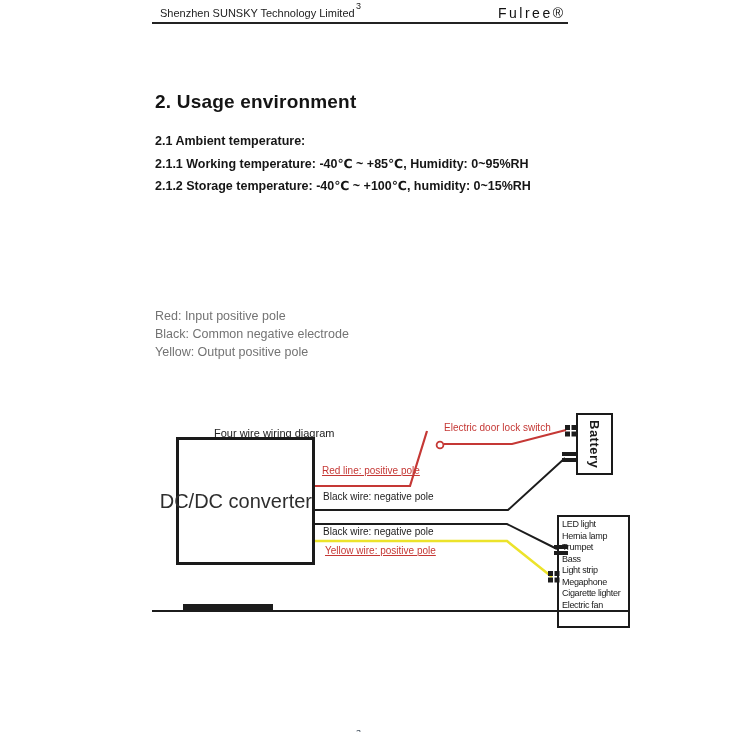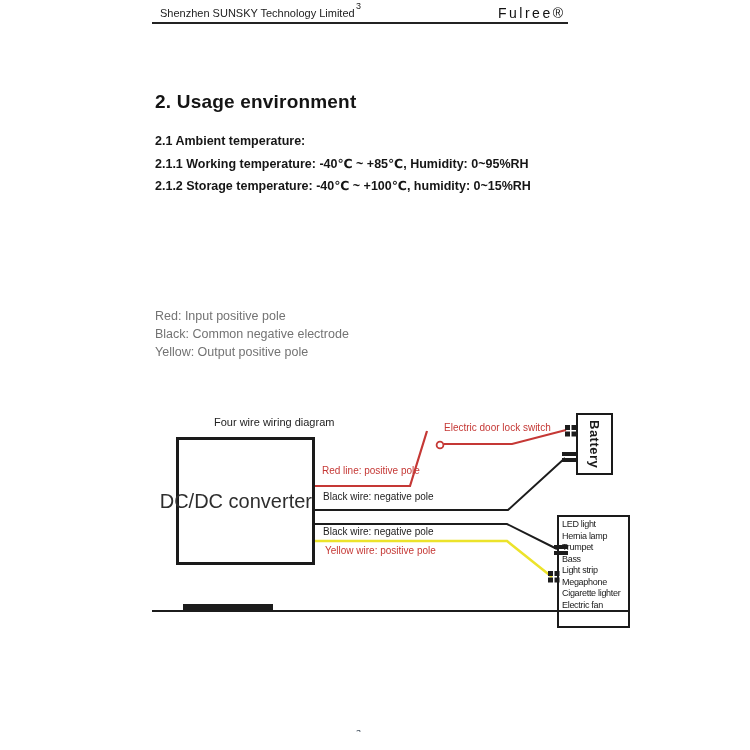--- a/index.html
+++ b/index.html
@@ -17,23 +17,23 @@
   .hdr-rule { left:152px; top:22px; width:416px; height:2px; background:#232323; }
 
   
   .h-big { font-size:19px; font-weight:bold; color:#141414; letter-spacing:.2px; }
   .sec2-title { left:155px; top:91px; }
   .sec2-line { left:155px; font-size:12.5px; font-weight:bold; color:#161616; }
   .sec3-title { left:155px; top:264px; }
   .sec3-line { left:155px; font-size:12.5px; color:#737373; }
 
   
-  .diag-title { left:185px; top:416px; font-size:11px; color:#222;padding-left:29px; }
+  .diag-title { left:185px; top:427px; font-size:11px; color:#222;padding-left:29px; }
   .wire-lbl { font-size:10px; white-space:nowrap; }
-  .lbl-red { color:#c53835; }
+  .lbl-red { color:#c53835;text-decoration:underline; }
   .lbl-black { color:#1c1c1c; }
   .switch-lbl { left:444px; top:422px; font-size:10px; color:#c53835; white-space:nowrap; }
 
   
   .converter-box {
     left:176px; top:437px; width:133px; height:122px;
     border:3px solid #1a1a1a; background:#fff;
     display:flex; align-items:center; justify-content:flex-end;
   }
   .converter-box span { font-size:20px; color:#2e2e2e; white-space:nowrap; }

